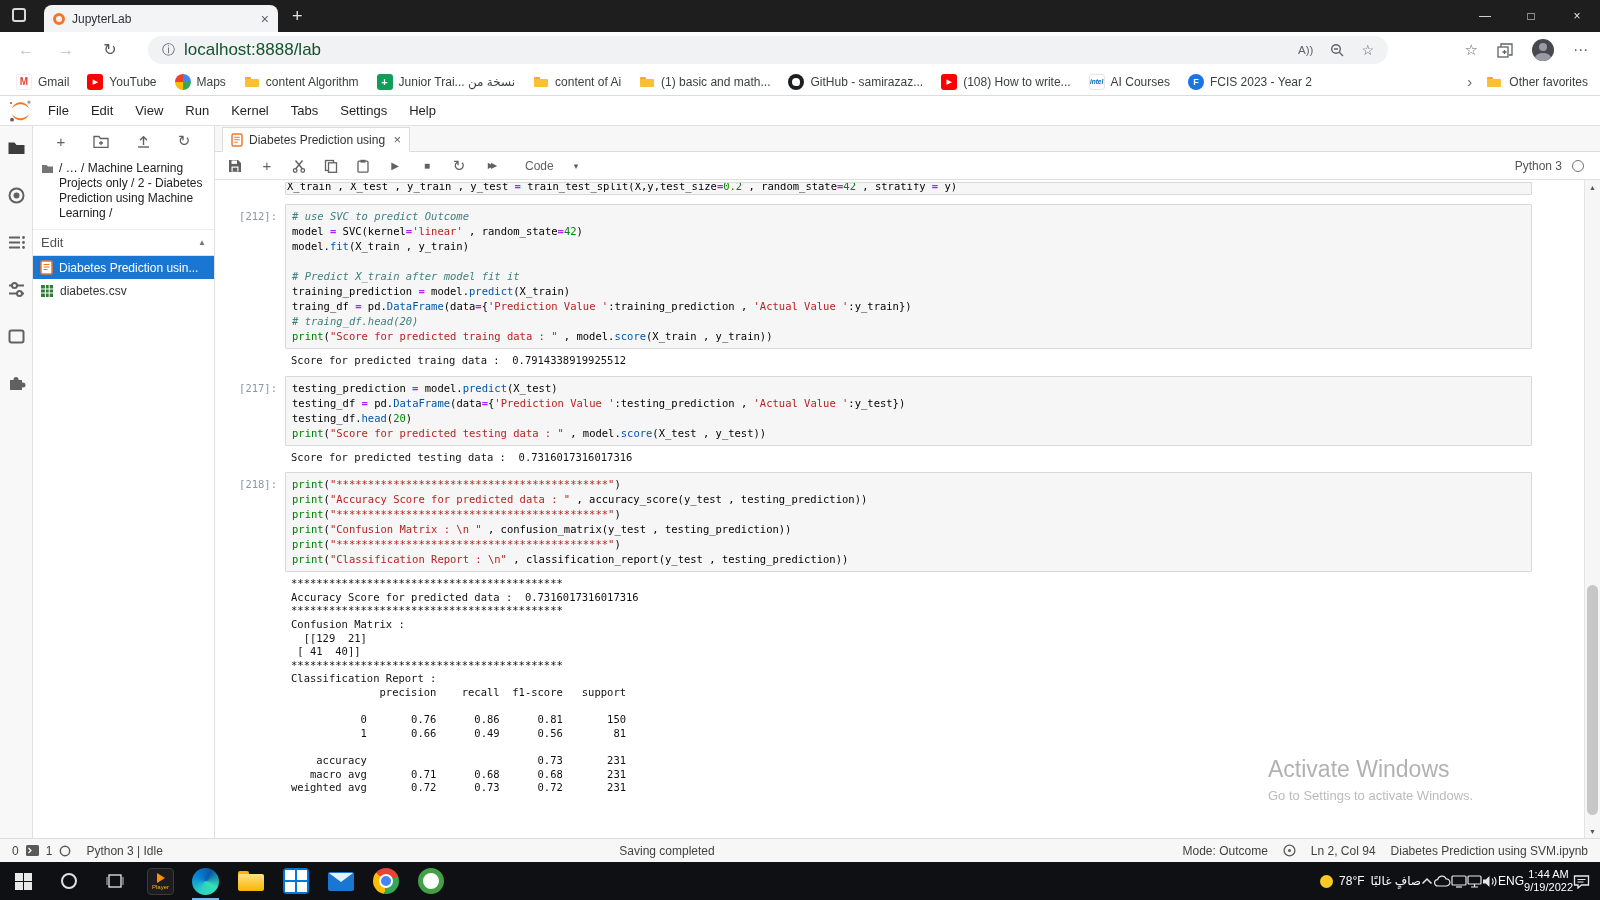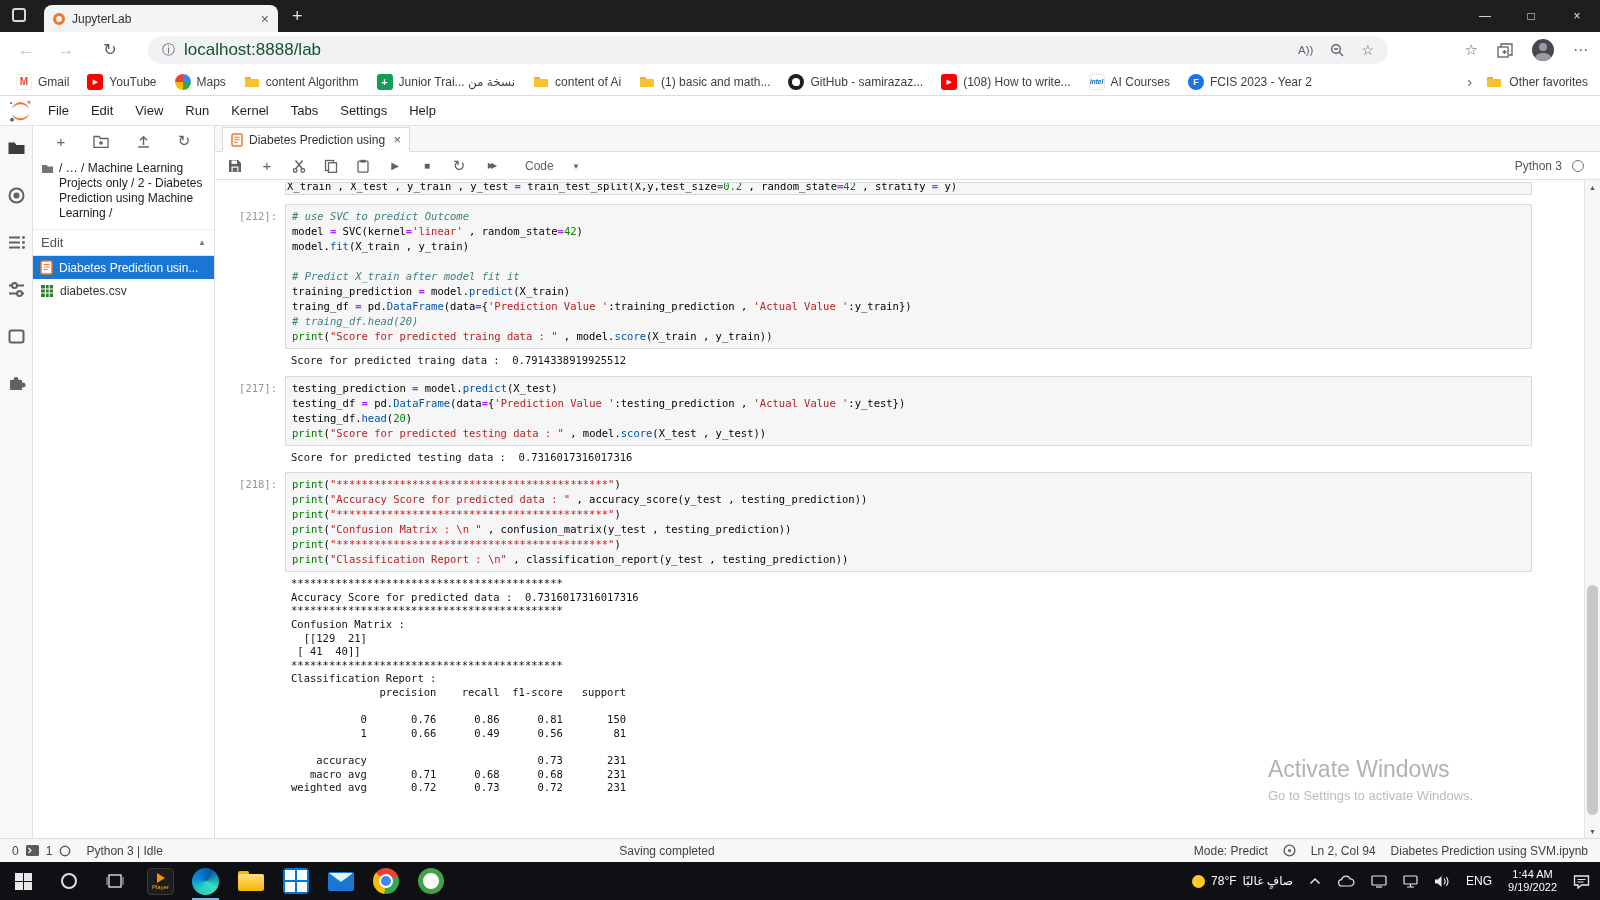--- a/index.html
+++ b/index.html
@@ -147,21 +147,21 @@
 .ic-exp{width:26px;height:21px;position:relative}
 .ic-exp::before{content:"";position:absolute;left:0;top:0;width:11px;height:5px;background:#f7b500;border-radius:2px 2px 0 0}
 .ic-exp::after{content:"";position:absolute;left:0;top:3px;width:26px;height:17px;background:linear-gradient(#ffe082,#f7b500);border-radius:2px}
 .ic-store{width:26px;height:26px;background:#0078d7;border-radius:4px;display:grid;grid-template-columns:10px 10px;gap:2px;place-content:center}
 .ic-store i{width:10px;height:10px;background:#fff}
 .ic-mail{width:26px;height:19px;background:#1976d2;position:relative;border-radius:2px;overflow:hidden}
 .ic-mail::before{content:"";position:absolute;left:1px;top:1px;border-left:12px solid transparent;border-right:12px solid transparent;border-top:9px solid #e3f2fd}
 .ic-chrome{width:26px;height:26px;border-radius:50%;background:conic-gradient(from -50deg,#ea4335 0 33%,#34a853 33% 66%,#fbbc05 66% 100%);position:relative}
 .ic-chrome::after{content:"";position:absolute;left:6px;top:6px;width:10px;height:10px;border-radius:50%;background:#4285f4;border:2px solid #fff}
 .ic-green{width:26px;height:26px;border-radius:50%;border:5px solid #43a047;background:#fff}
-#tray{margin-left:auto;display:flex;align-items:center;gap:16px;padding-right:10px}
+#tray{margin-left:auto;display:flex;align-items:center;gap:0;padding-right:10px}
 .weather{display:flex;align-items:center;gap:6px;font-size:12px}
 .moon{width:13px;height:13px;border-radius:50%;background:#ffca28}
 #clock{font-size:11px;text-align:center;line-height:13px}
 .tray-txt{font-size:12px}
 .tray-ic{display:flex;align-items:center}
 </style>
 </head>
 <body>
 
 <div id="titlebar">
@@ -503,21 +503,21 @@
     <span>1</span>
     <span class="tray-ic">
         <svg width="12" height="12">
           <circle cx="6" cy="6" r="4.7" fill="none" stroke="#5a5a5a" stroke-width="1.5"></circle>
         </svg>
       </span>
     <span style="margin-left:8px">Python 3 | Idle</span>
   </div>
   <div id="sb-center">Saving completed</div>
   <div id="sb-right">
-    <span>Mode: Predict</span>
+    <span>Mode: Outcome</span>
     <span class="tray-ic">
         <svg width="13" height="13">
           <circle cx="6.5" cy="6.5" r="5.4" fill="none" stroke="#5a5a5a" stroke-width="1.3"></circle>
           <circle cx="6.5" cy="6.5" r="1.5" fill="#5a5a5a"></circle>
         </svg>
       </span>
     <span>Ln 2, Col 94</span>
     <span>Diabetes Prediction using SVM.ipynb</span>
   </div>
 </div>

